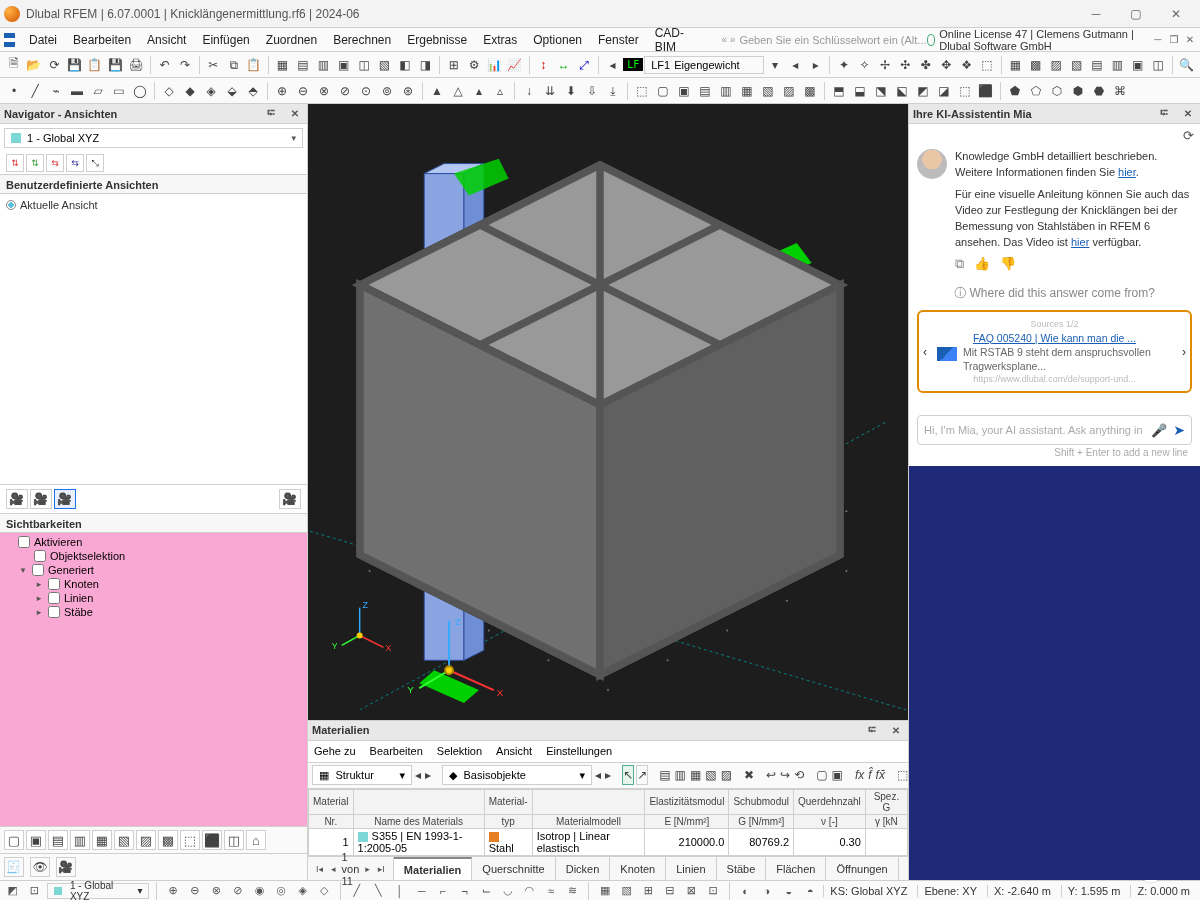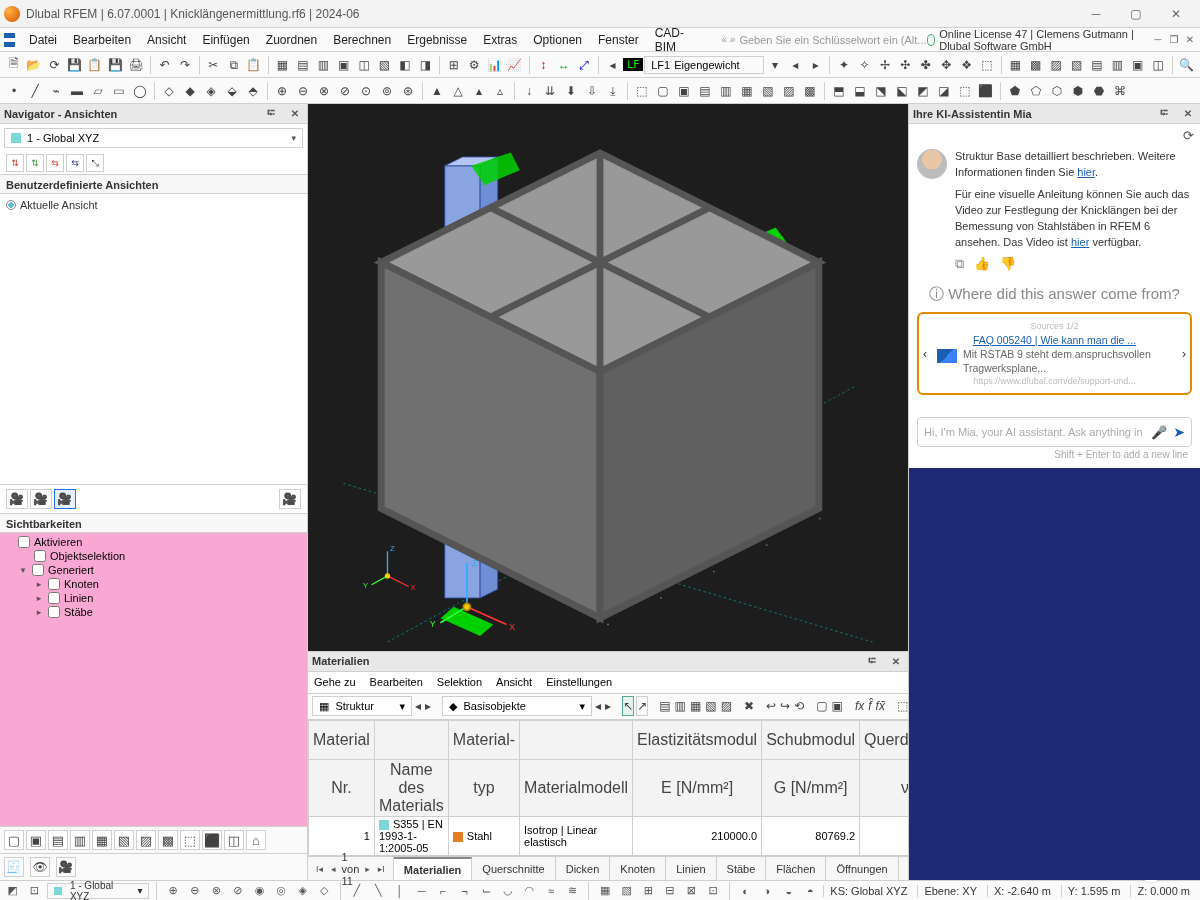--- a/index.html
+++ b/index.html
@@ -111,21 +111,21 @@
     position: absolute; top: 8px; right: 8px; width: 78px; height: 78px;
   }
 
   
   .mat-panel { border-top: 1px solid var(--border); display: flex; flex-direction: column; background: #fff; }
   .mat-menu { height: 22px; display: flex; align-items: center; padding: 0 6px; font-size: 11px; gap: 14px; border-bottom: 1px solid var(--border); }
   .mat-menu span { cursor: pointer; }
   .mat-toolbar { height: 26px; display: flex; align-items: center; padding: 0 4px; gap: 2px; border-bottom: 1px solid var(--border); background: #fafafa; }
   .mat-combo { border: 1px solid var(--border); padding: 1px 6px; font-size: 11px; display: flex; align-items: center; gap: 6px; min-width: 100px; height: 20px; background: #fff; }
   .mat-grid { font-size: 11px; border-collapse: collapse; width: 100%; }
-  .mat-grid th { background: #f3f3f3; border: 1px solid var(--border); padding: 1px 4px; font-weight: normal; color: #444; font-size: 16px; }
+  .mat-grid th { background: #f3f3f3; border: 1px solid var(--border); padding: 1px 4px; font-weight: normal; color: #444; font-size: 10px; }
   .mat-grid td { border: 1px solid var(--border); padding: 1px 4px; }
   .mat-grid .num { text-align: right; }
   .mat-gridhead-wrap { overflow: hidden; }
   .sw-orange { display: inline-block; width: 10px; height: 10px; background: #e67e22; margin-right: 4px; vertical-align: middle; }
   .sw-teal { display: inline-block; width: 10px; height: 10px; background: #7cd7d7; margin-right: 4px; vertical-align: middle; }
 
   
   .bottom-tabs { height: 24px; border-top: 1px solid var(--border); background: #f7f7f7; display: flex; align-items: stretch; font-size: 11px; }
   .bt-nav { display: flex; align-items: center; padding: 0 6px; gap: 4px; border-right: 1px solid var(--border); }
   .bt-nav .pg { color: #333; }
@@ -146,21 +146,21 @@
   .statusbar .push-right { margin-left: auto; }
 
   
   .ai-body { flex: 1; background: #fff; display: flex; flex-direction: column; font-size: 11px; color: #333; overflow: hidden; }
   .ai-refresh { align-self: flex-end; padding: 4px 6px; color: #555; cursor: pointer; font-size: 13px; }
   .ai-msg { display: flex; padding: 2px 8px; gap: 8px; }
   .ai-msg .avatar-sm { width: 30px; height: 30px; border-radius: 50%; background: radial-gradient(circle at 50% 35%, #e8c6a6 0 40%, #bcbcbc 40% 100%); flex: none; }
   .ai-msg .txt { line-height: 1.45; }
   .ai-msg .txt a { color: var(--link); text-decoration: underline; cursor: pointer; }
   .ai-react { display: flex; gap: 10px; padding: 4px 0 0 0; font-size: 13px; color: #888; }
-  .ai-source-label { text-align: center; color: #888; font-size: 15px; padding: 10px 0 4px; }
+  .ai-source-label { text-align: center; color: #888; font-size: 12px; padding: 10px 0 4px; }
   .ai-source-label::before { content: "ⓘ "; }
   .ai-card {
     margin: 4px 8px; border: 2px solid var(--highlight-orange); border-radius: 6px;
     padding: 6px 18px; position: relative; font-size: 10.5px; line-height: 1.35;
   }
   .ai-card .src-label { text-align: center; font-size: 9px; color: #bbb; }
   .ai-card .faq-link { color: var(--link); text-align: center; text-decoration: underline; cursor: pointer; }
   .ai-card .card-body { display: flex; gap: 6px; color: #666; align-items: flex-start; }
   .ai-card .thumb { width: 20px; height: 14px; background: linear-gradient(135deg,#1a5fb4 0 50%,#3b82f6 50%); flex: none; margin-top: 2px; }
   .ai-card .card-url { color: #bbb; font-size: 9px; text-align: center; }
@@ -647,21 +647,21 @@
       <span>Ihre KI-Assistentin Mia</span>
       <span class="spacer"></span>
       <span class="pbtn">⮓</span>
       <span class="pbtn">✕</span>
     </div>
     <div class="ai-body">
       <span class="ai-refresh">⟳</span>
       <div class="ai-msg">
         <div class="avatar-sm"></div>
         <div class="txt">
-          <span>Struktur Base detailliert beschrieben. Weitere Informationen finden Sie </span><a>hier</a><span>.</span>
+          <span>Knowledge GmbH detailliert beschrieben. Weitere Informationen finden Sie </span><a>hier</a><span>.</span>
           <div style="height:6px"></div>
           <span>Für eine visuelle Anleitung können Sie auch das Video zur Festlegung der Knicklängen bei der Bemessung von Stahlstäben in RFEM 6 ansehen. Das Video ist </span><a>hier</a><span> verfügbar.</span>
           <div class="ai-react">
             <span>⧉</span>
             <span>👍</span>
             <span>👎</span>
           </div>
         </div>
       </div>
       <div class="ai-source-label">Where did this answer come from?</div>

